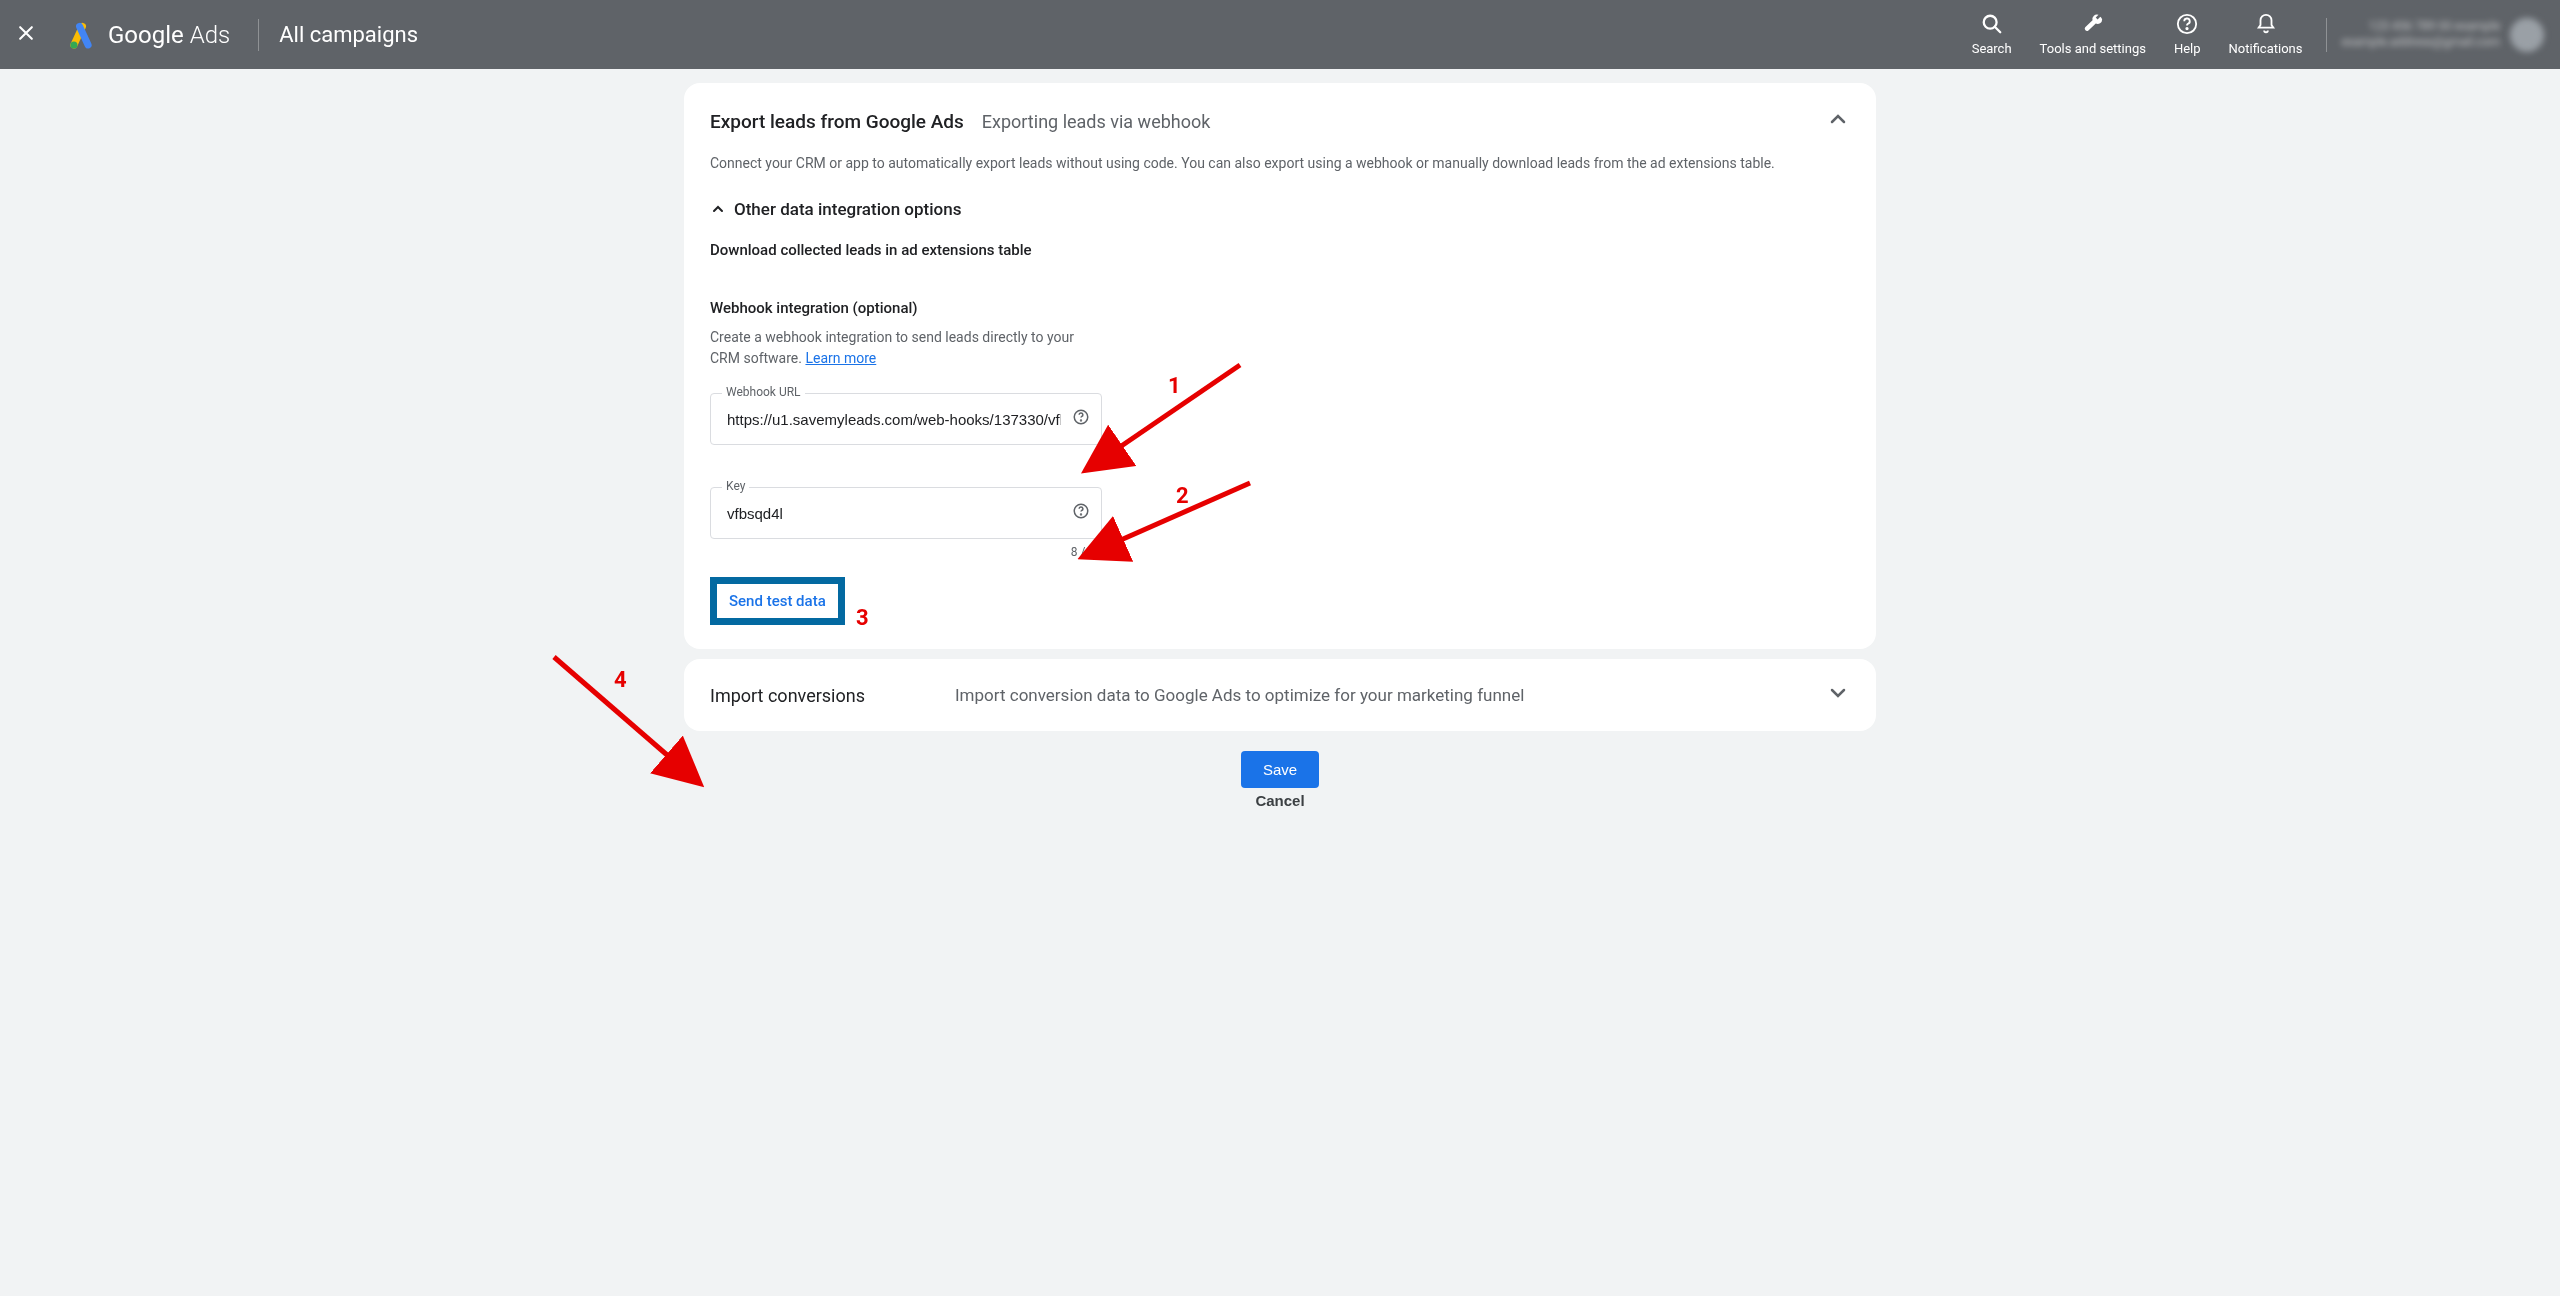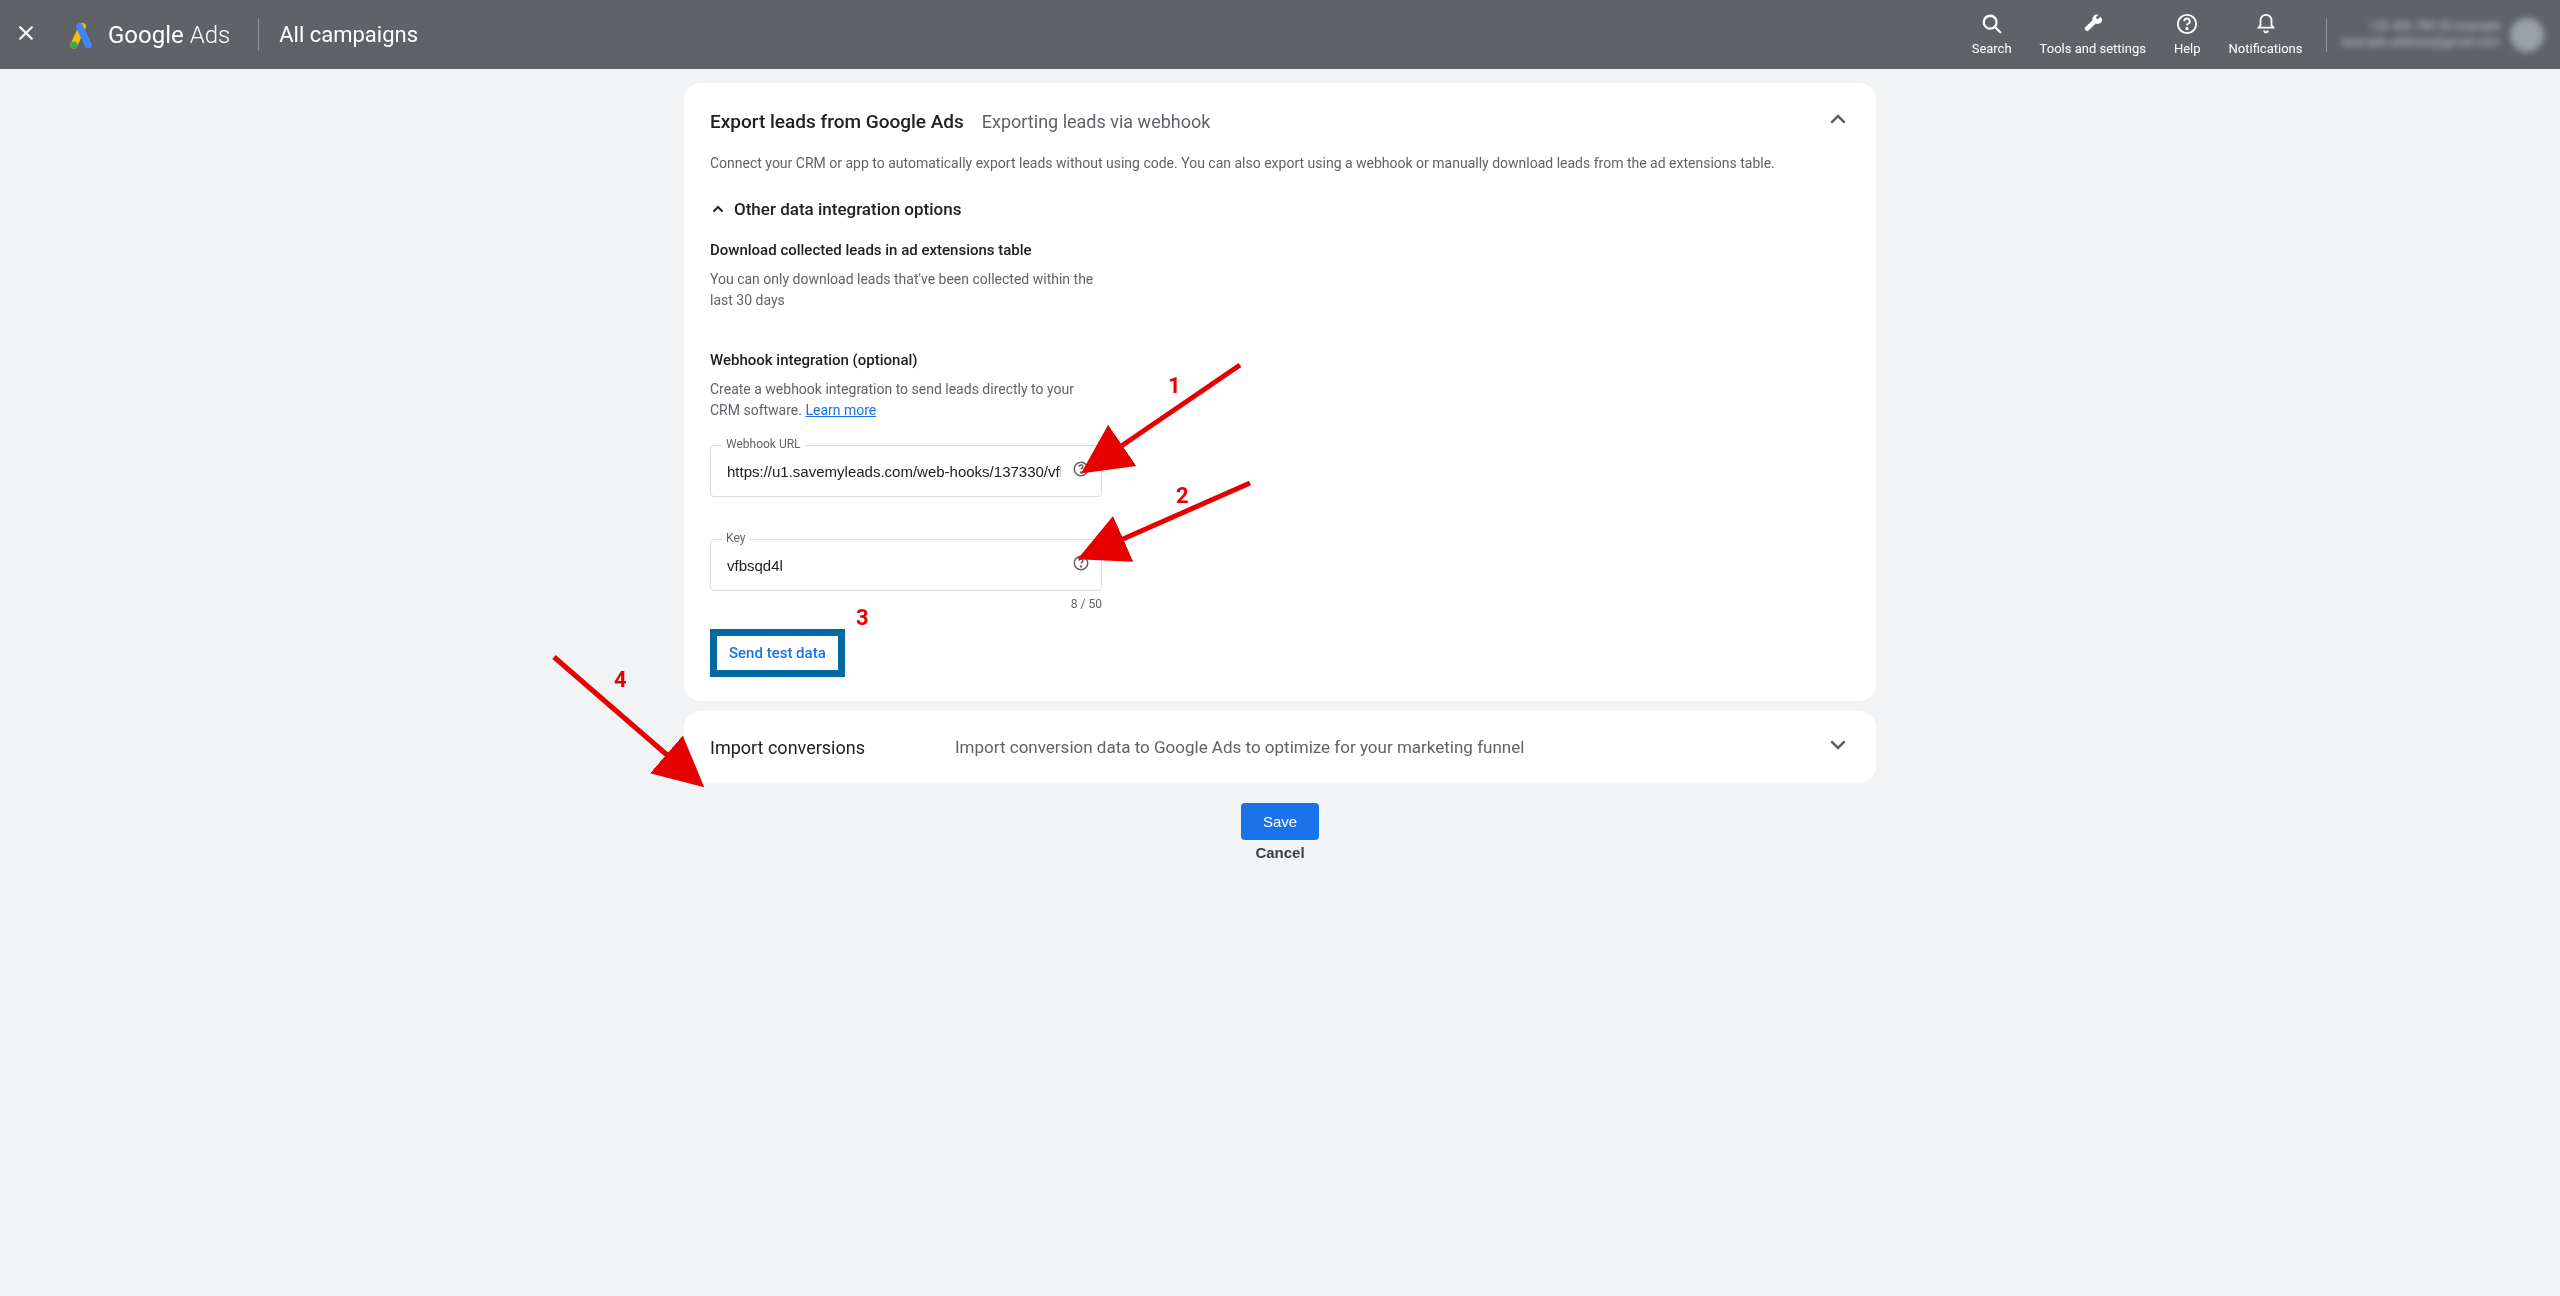--- a/index.html
+++ b/index.html
@@ -329,21 +329,20 @@
     <div class="card-desc">Connect your CRM or app to automatically export leads without using code. You can also export using a webhook or manually download leads from the ad extensions table.</div>
 
     <div class="collapse-toggle">
       <svg width="16" height="16" viewBox="0 0 24 24" fill="none" stroke="#202124" stroke-width="3" stroke-linecap="round">
           <path d="M6 15 L12 9 L18 15"></path>
         </svg>
       <span class="collapse-toggle-label">Other data integration options</span>
     </div>
 
     <div class="section-title">Download collected leads in ad extensions table</div>
-    <div class="section-desc">You can only download leads that've been collected within the last 30 days</div>
 
     <div class="section-title" style="margin-top:40px">Webhook integration (optional)</div>
     <div class="section-desc">
       <span>Create a webhook integration to send leads directly to your CRM software. </span><a href="#">Learn more</a>
     </div>
 
     <div class="field">
       <span class="field-label">Webhook URL</span>
       <input type="text" value="https://u1.savemyleads.com/web-hooks/137330/vfbs" style="">
       <span class="help-icon">

